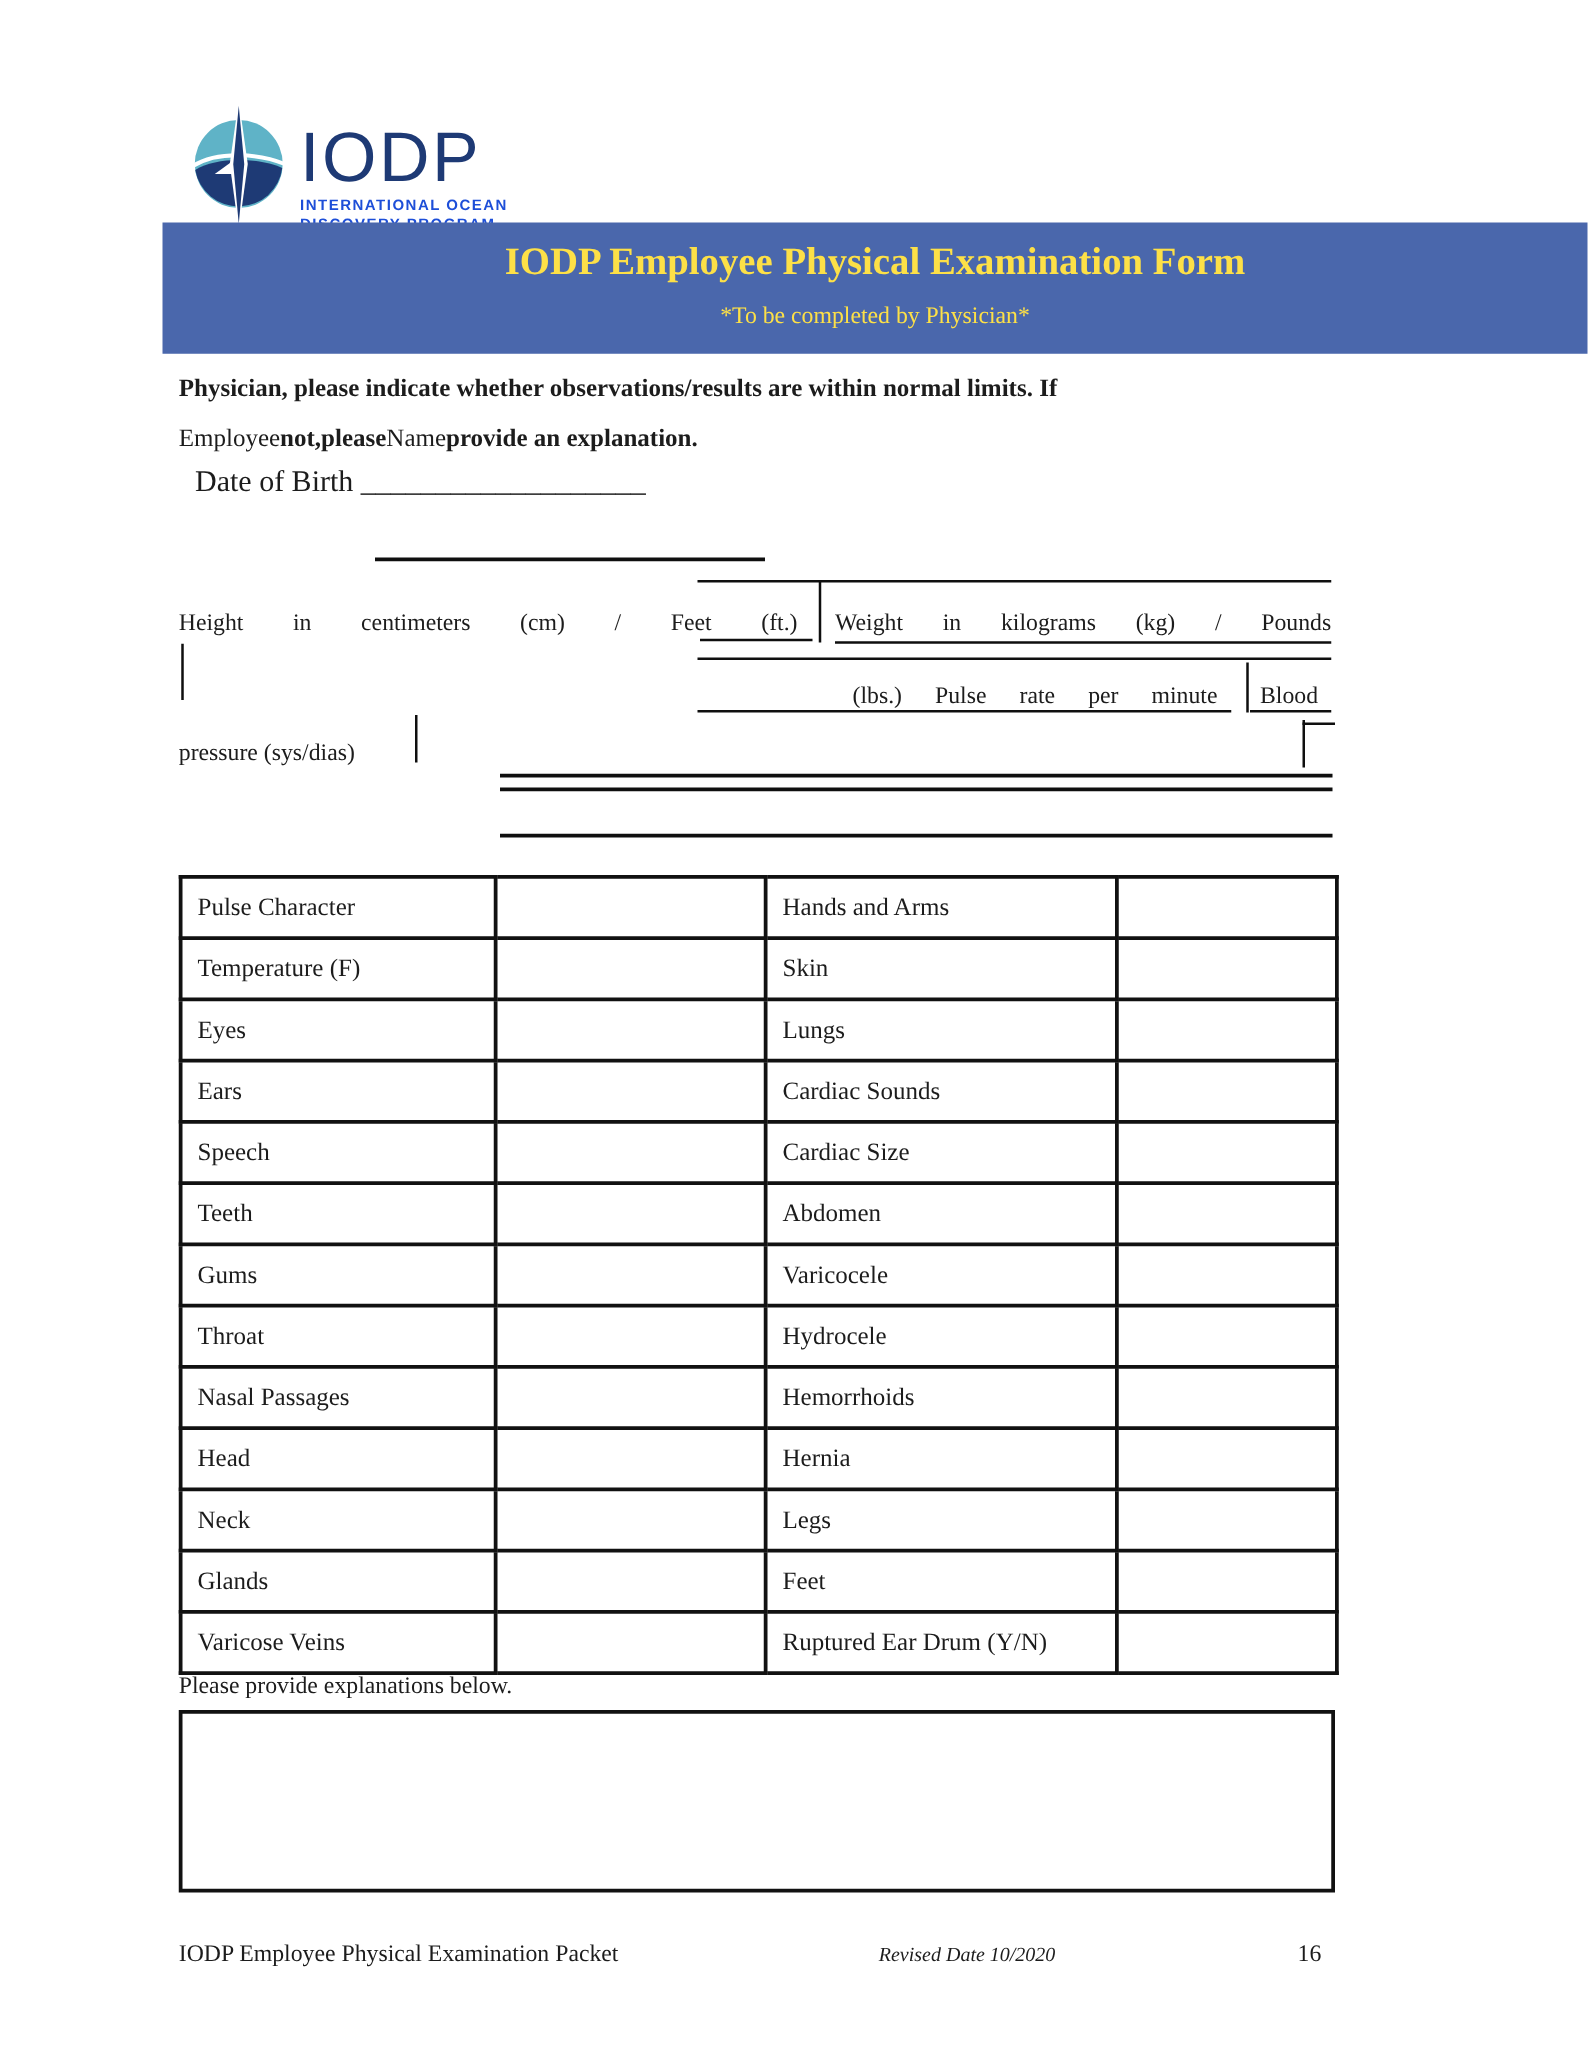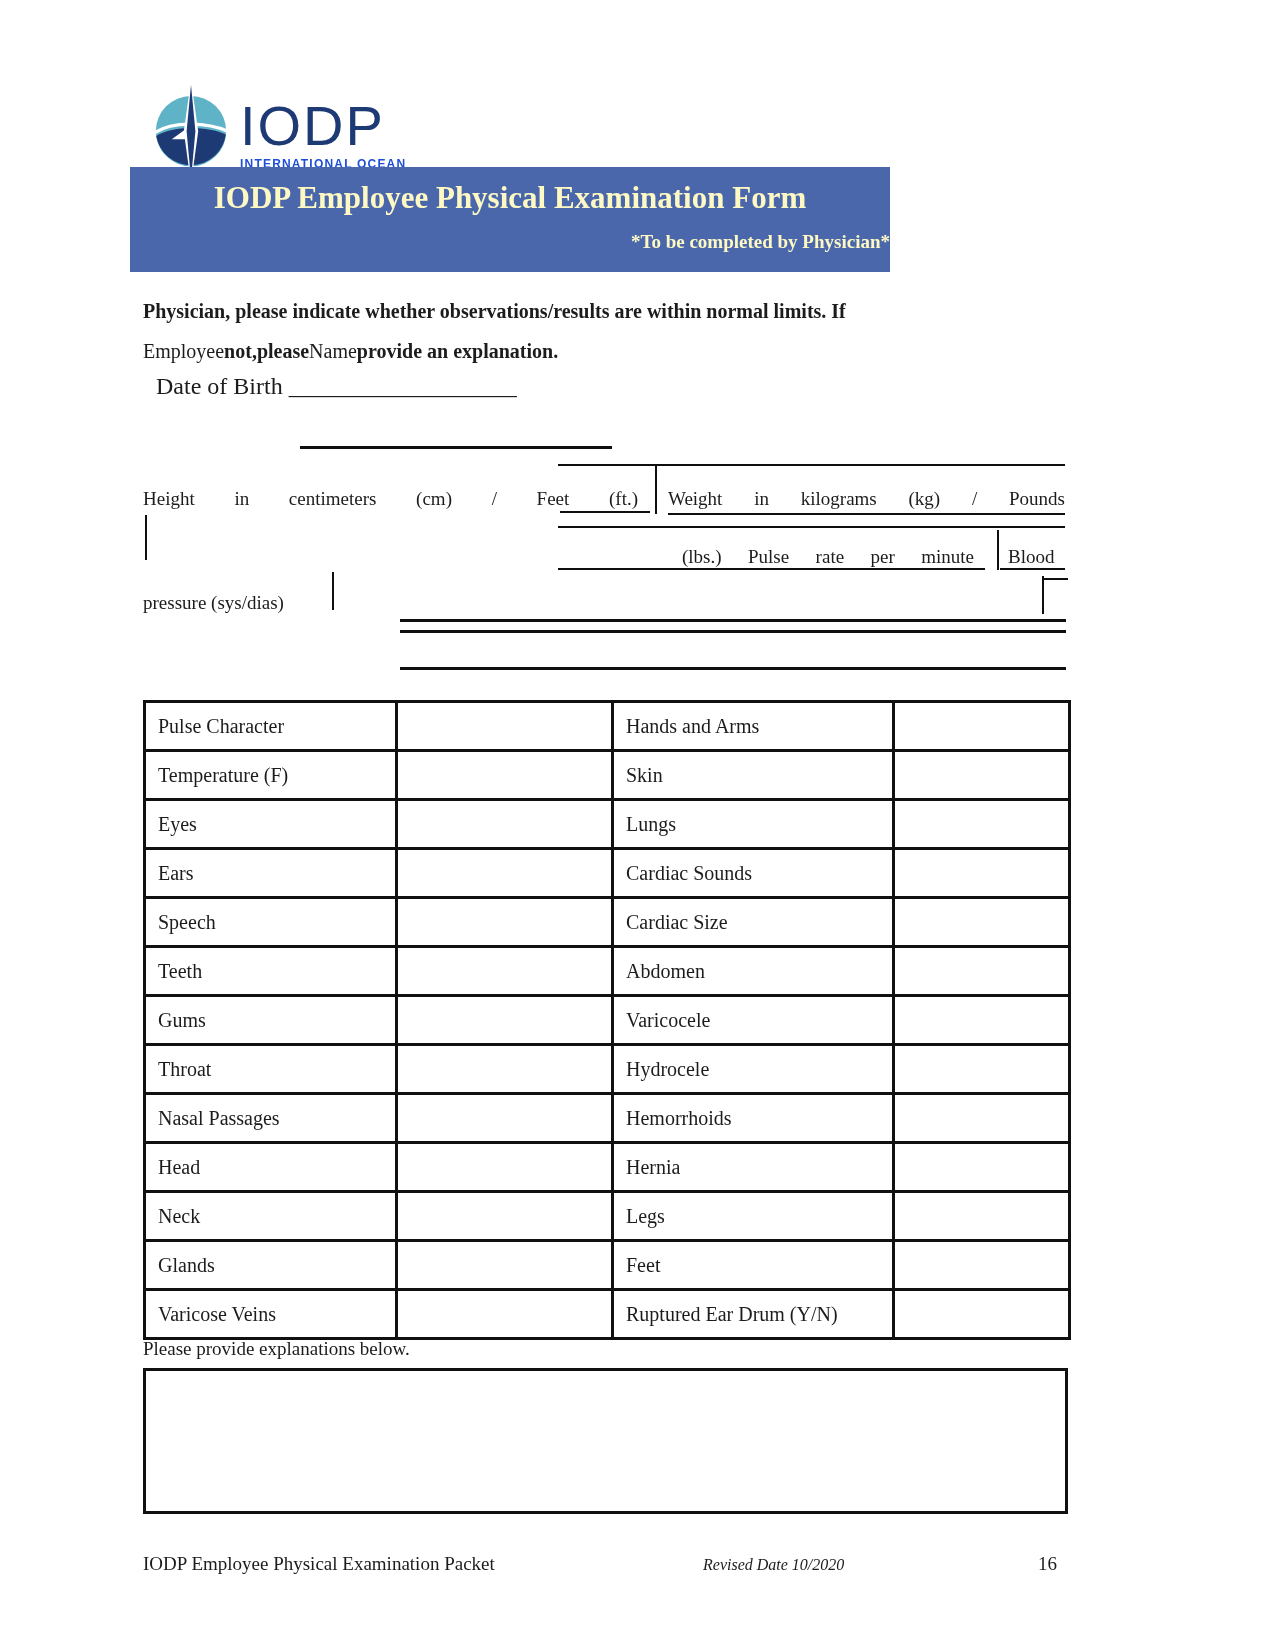--- a/index.html
+++ b/index.html
@@ -23,25 +23,25 @@
     color: #1e3a75; letter-spacing: 2px;
   }
   .logo-tagline {
     font-family: "Liberation Sans", sans-serif;
     font-size: 12px; line-height: 15px; font-weight: bold;
     color: #1d4ed8; letter-spacing: 1.2px; margin-top: 3px;
   }
 
   
   .banner {
-    left:130px; top:167px; width:760px; height:105px;
-    background:#4a67ac; color:#fef9c3; text-align:center;
+    left:130px; top:178px; width:1140px; height:105px;
+    background:#4a67ac; color:#fde047; text-align:center;
   }
   .banner-title { font-size:31px; font-weight:bold; padding-top:13px; }
-  .banner-subtitle { font-size:19px; font-weight:bold; padding-top:15px;text-align:right; }
+  .banner-subtitle { font-size:19px; font-weight:normal; padding-top:15px; }
 
   
   .intro-line1 { left:143px; top:300px; width:950px; font-size:20px; font-weight:bold; }
   .intro-line2 { left:143px; top:340px; width:950px; font-size:20px; }
   .intro-line2 .b { font-weight:bold; }
   .dob-line   { left:156px; top:373px; width:700px; font-size:24px; }
 
   
   .hline { background:#0f0f0f; }
   .vline { background:#0f0f0f; }

